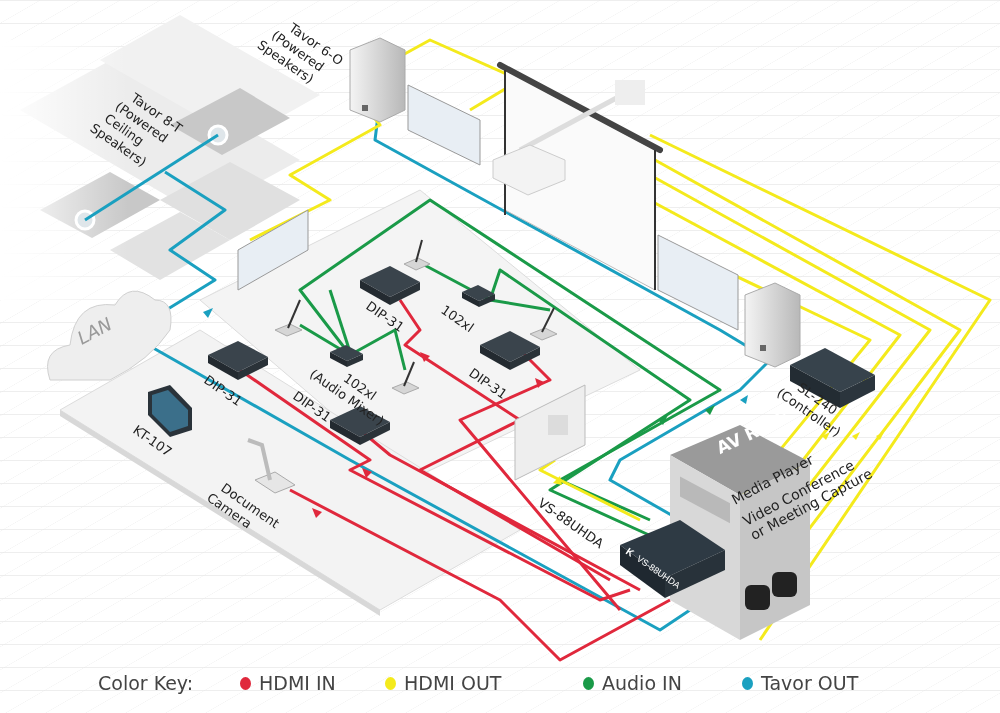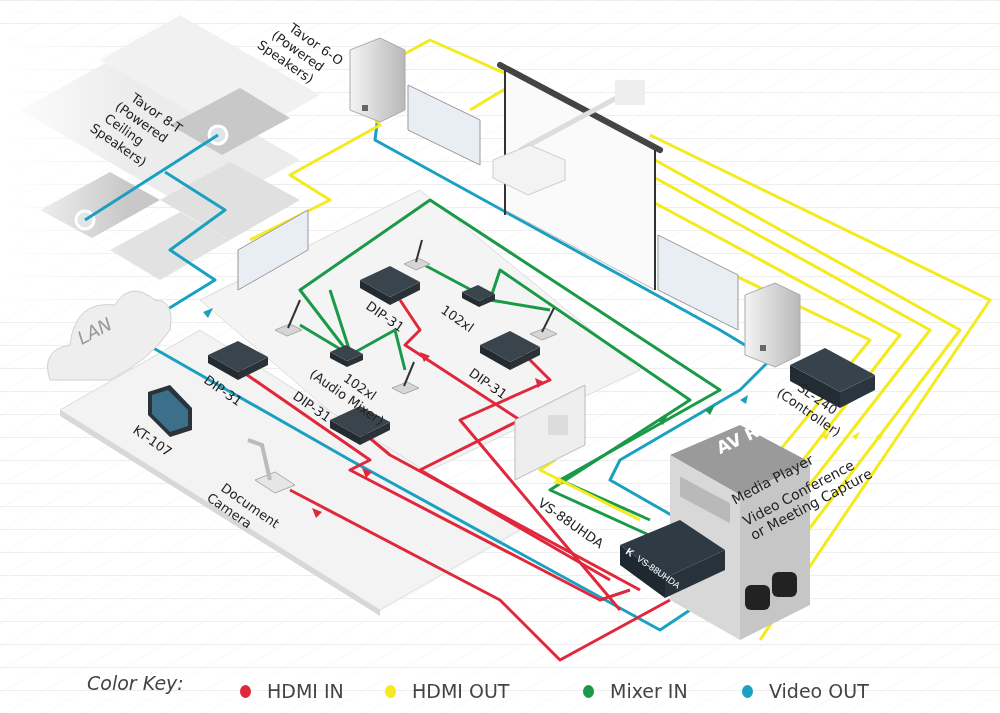--- a/index.html
+++ b/index.html
@@ -3,22 +3,22 @@
 <meta charset="utf-8">
 <style>
   html,body{margin:0;padding:0;background:#fff;}
   body{width:1000px;height:713px;overflow:hidden;position:relative;font-family:"Liberation Sans","DejaVu Sans",sans-serif;}
   #stage{position:absolute;left:0;top:0;width:1000px;height:713px;}
   .lbl{font-family:"DejaVu Sans","Liberation Sans",sans-serif;font-size:13px;fill:#222;}
   .lbl-big{font-family:"DejaVu Sans","Liberation Sans",sans-serif;font-size:17px;fill:#fff;font-weight:bold;}
   .lbl-rack{font-family:"DejaVu Sans","Liberation Sans",sans-serif;font-size:14px;fill:#222;}
   .lan{font-family:"DejaVu Sans","Liberation Sans",sans-serif;font-size:18px;fill:#999;font-style:italic;}
   .legend{position:absolute;left:0;top:672px;width:1000px;height:30px;font-family:"DejaVu Sans","Liberation Sans",sans-serif;font-size:19px;color:#444;}
-  .legend .title{position:absolute;left:87px;top:0;font-style:italic;}
-  .legend .item{position:absolute;top:0;display:flex;align-items:center;gap:16px;margin-top:8px;}
+  .legend .title{position:absolute;left:98px;top:0;}
+  .legend .item{position:absolute;top:0;display:flex;align-items:center;gap:8px;}
   .legend .dot{width:11px;height:13px;border-radius:50%;display:inline-block;}
 </style>
 </head>
 <body>
 
 <svg id="stage" viewBox="0 0 1000 713" xmlns="http://www.w3.org/2000/svg">
   <defs>
     <pattern id="grid" width="40" height="23" patternUnits="userSpaceOnUse" patternTransform="skewX(-60)">
       <path d="M0 0 L40 0 M0 0 L0 23" stroke="#e8e8e8" stroke-width="1" fill="none"></path>
     </pattern>
@@ -274,19 +274,19 @@
   <span class="item" style="left:240px">
     <span class="dot" style="background:#e0283c"></span>
     <span>HDMI IN</span>
   </span>
   <span class="item" style="left:385px">
     <span class="dot" style="background:#f4ea1c"></span>
     <span>HDMI OUT</span>
   </span>
   <span class="item" style="left:583px">
     <span class="dot" style="background:#1a9a48"></span>
-    <span>Mixer IN</span>
+    <span>Audio IN</span>
   </span>
   <span class="item" style="left:742px">
     <span class="dot" style="background:#1aa0c0"></span>
-    <span>Video OUT</span>
+    <span>Tavor OUT</span>
   </span>
 </div>
 
 </body></html>

